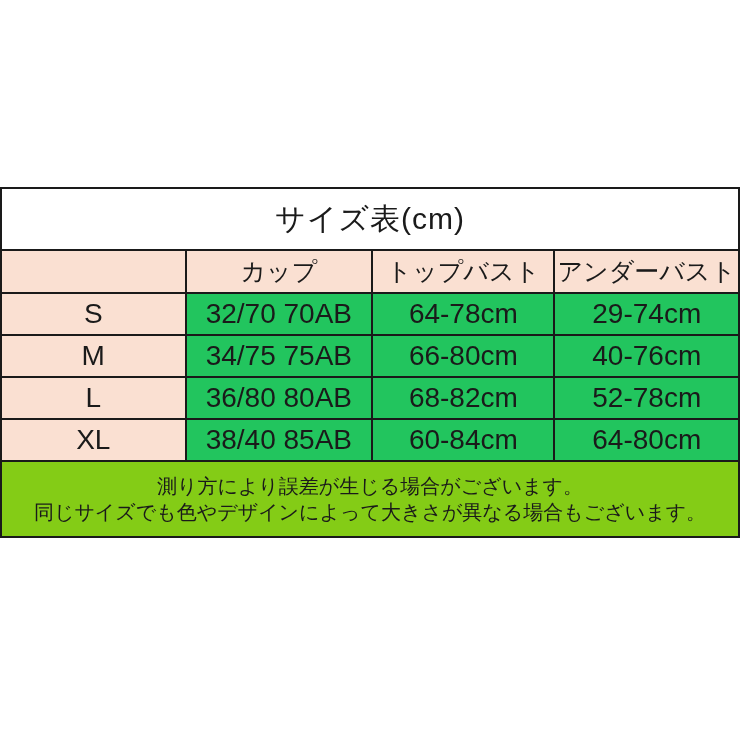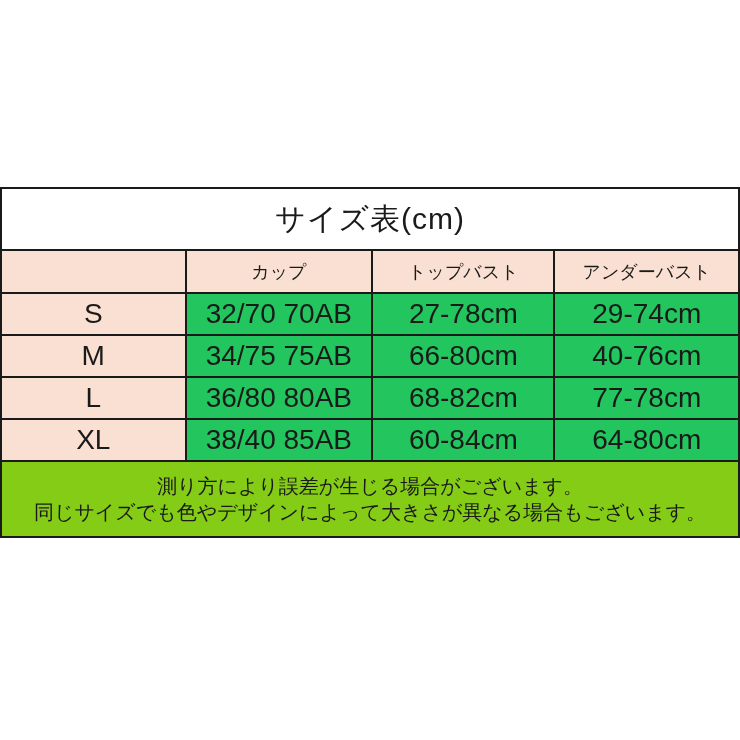--- a/index.html
+++ b/index.html
@@ -34,21 +34,21 @@
   }
   td.title-cell {
     height: 62px;
     background: #ffffff;
     font-size: 30px;
     letter-spacing: 1px;
   }
   tr.header-row td {
     height: 43px;
     background: #fae0d2;
-    font-size: 18px;
+    font-size: 25px;
   }
   tr.data-row td {
     height: 42px;
     background: #22c55e;
     font-size: 28px;
   }
   tr.data-row td.size-cell {
     background: #fae0d2;
     font-size: 28px;
   }
@@ -82,34 +82,34 @@
       </tr>
       <tr class="header-row">
         <td></td>
         <td>カップ</td>
         <td>トップバスト</td>
         <td>アンダーバスト</td>
       </tr>
       <tr class="data-row">
         <td class="size-cell">S</td>
         <td>32/70 70AB</td>
-        <td>27-78cm</td>
+        <td>64-78cm</td>
         <td>29-74cm</td>
       </tr>
       <tr class="data-row">
         <td class="size-cell">M</td>
         <td>34/75 75AB</td>
         <td>66-80cm</td>
         <td>40-76cm</td>
       </tr>
       <tr class="data-row">
         <td class="size-cell">L</td>
         <td>36/80 80AB</td>
         <td>68-82cm</td>
-        <td>77-78cm</td>
+        <td>52-78cm</td>
       </tr>
       <tr class="data-row">
         <td class="size-cell">XL</td>
         <td>38/40 85AB</td>
         <td>60-84cm</td>
         <td>64-80cm</td>
       </tr>
       <tr class="notes-row">
         <td class="notes-cell" colspan="4">
           <span class="note-line">測り方により誤差が生じる場合がございます。</span>

